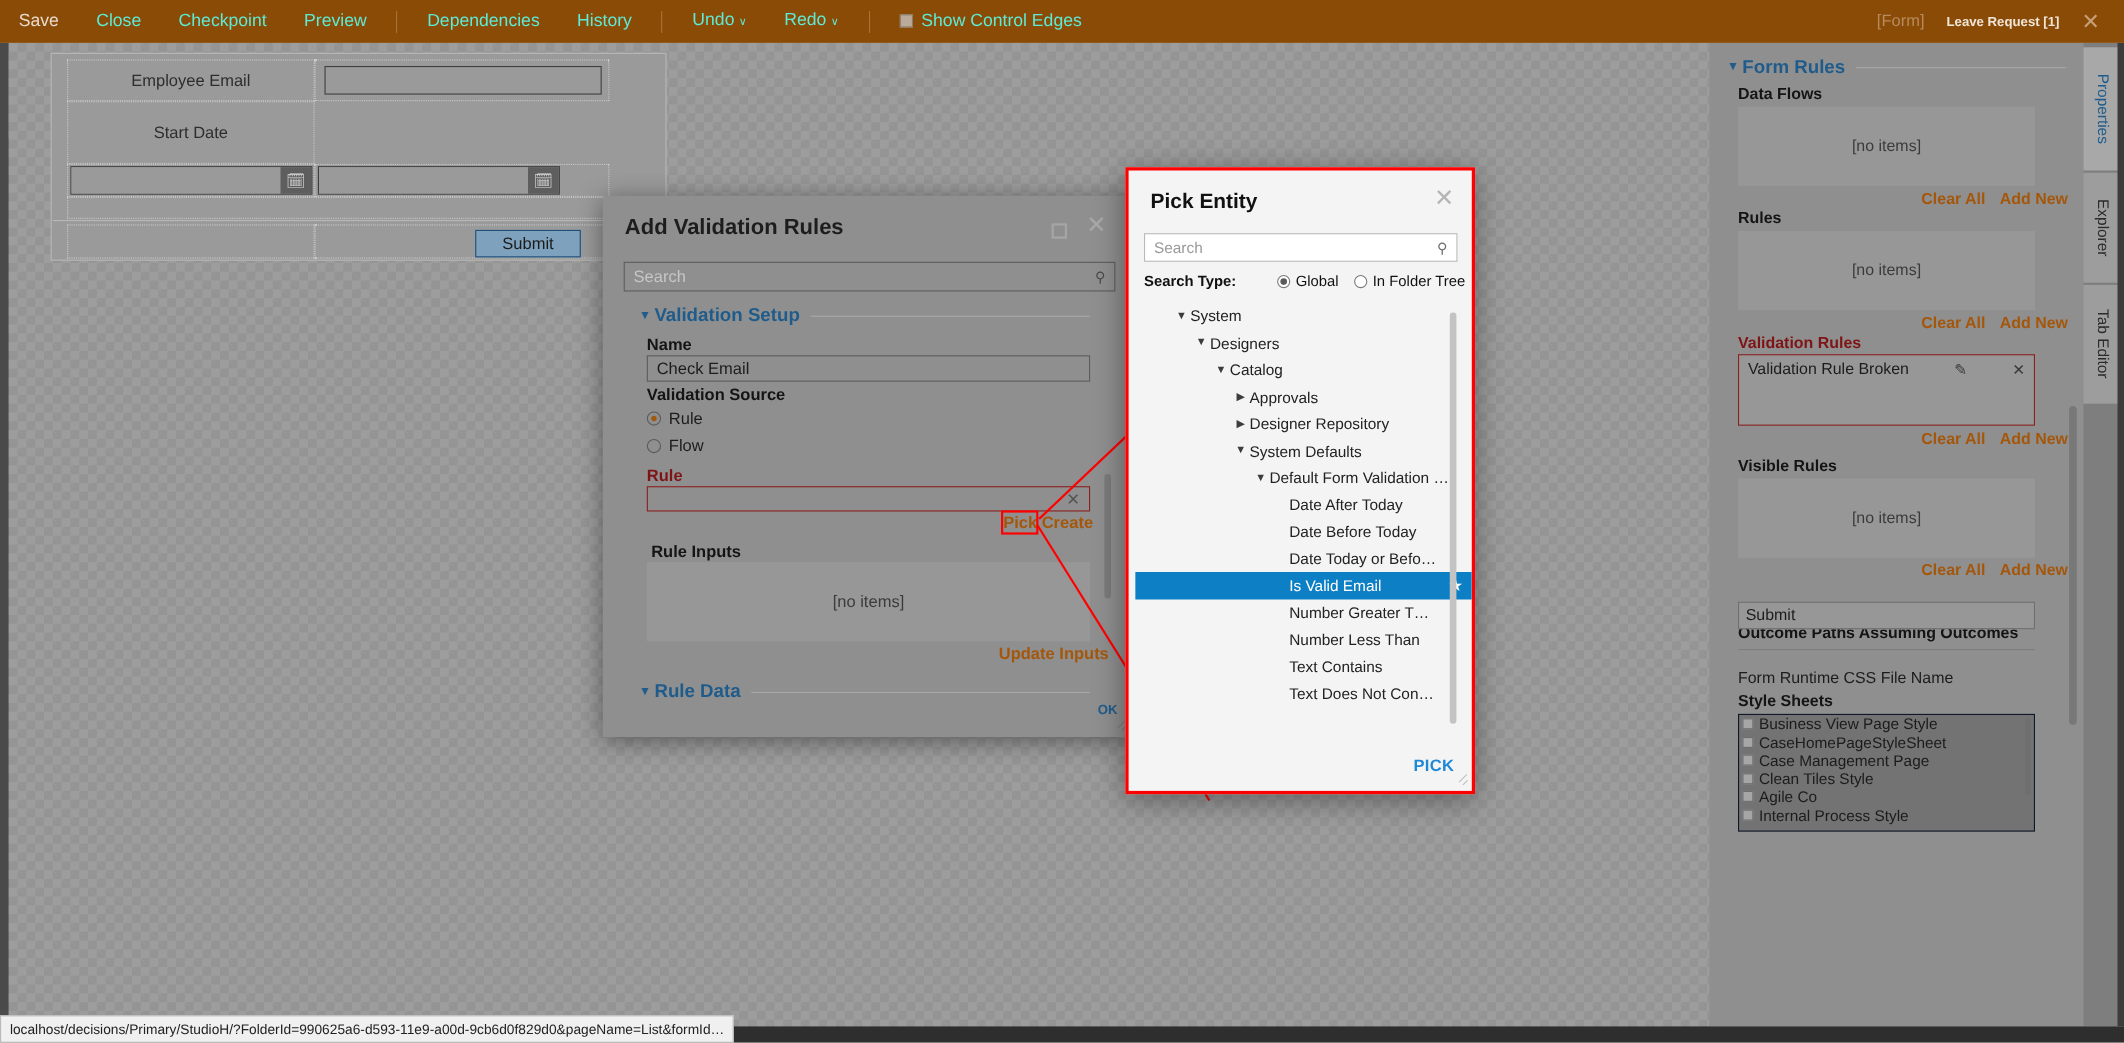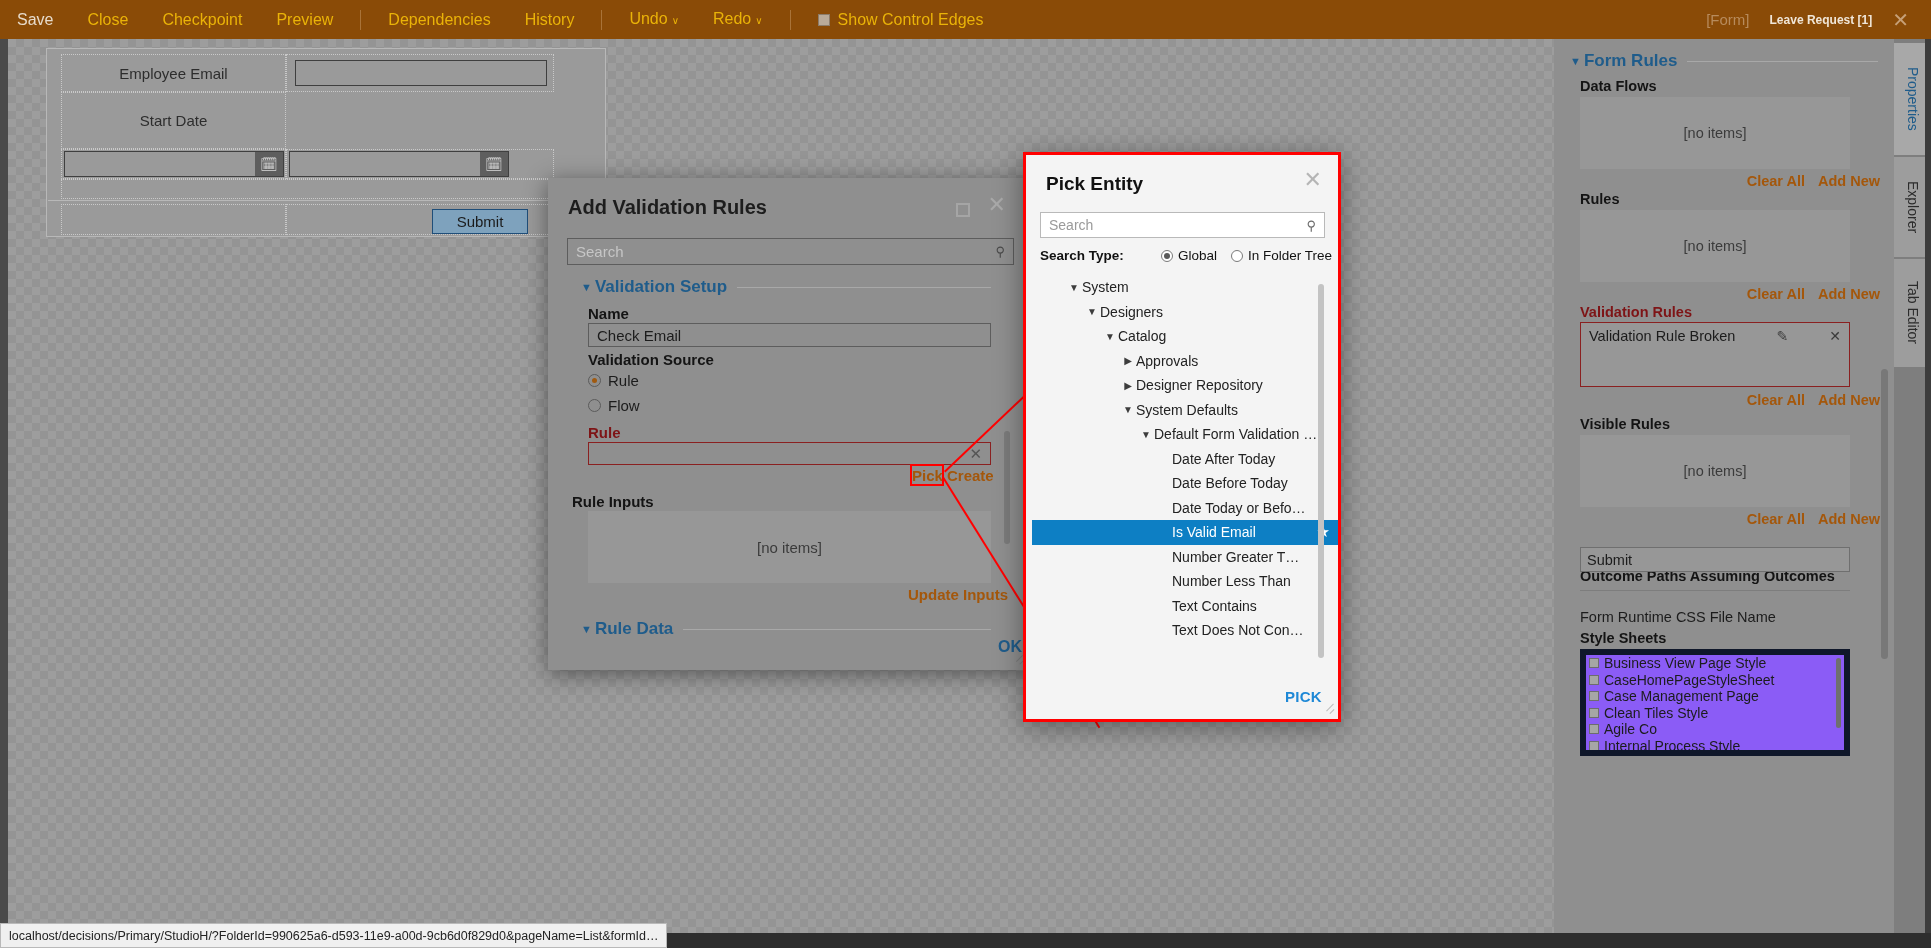--- a/index.html
+++ b/index.html
@@ -4,21 +4,21 @@
 <style>
   * { box-sizing: border-box; margin:0; padding:0; }
   html,body{ width:1931px; height:948px; overflow:hidden; background:#fff;
     font-family:"Liberation Sans", sans-serif; }
 
   #app { position:relative; width:1931px; height:948px; background:#f2f2f2; }
 
   
   .toolbar{ position:absolute; left:0; top:0; width:1931px; height:39px;
     background:#8a4b07; display:flex; align-items:center; z-index:60; }
-  .tb-item{ color:#eab308; font-size:16px; padding:0 17px; line-height:39px;
+  .tb-item{ color:#5eead4; font-size:16px; padding:0 17px; line-height:39px;
     white-space:nowrap; cursor:pointer; }
   .tb-item.bright{ color:#e8dccc; }
   .tb-sep{ width:1px; height:20px; background:#a97338; margin:0 10px; }
   .tb-caret{ font-size:10px; margin-left:4px; }
   .tb-spacer{ flex:1 1 auto; }
   .tb-right{ display:flex; align-items:center; padding-right:8px; }
   .tb-form{ color:#b78b5c; font-size:15px; padding:0 12px; }
   .tb-title{ color:#f0e6d8; font-size:12px; font-weight:bold; padding:0 8px; }
   .tb-close{ color:#c6a078; font-size:20px; padding:0 14px 0 12px; cursor:pointer; }
   .sq-icon{ display:inline-block; width:12px; height:12px; background:#b9aa99;
@@ -89,21 +89,21 @@
     color:#1c1c1c; }
   .radio{ width:13px; height:13px; border:1.5px solid #5b5b5b; border-radius:50%;
     margin-right:7px; position:relative; background:transparent; }
   .radio.on::after{ content:""; position:absolute; left:2.5px; top:2.5px;
     width:5px; height:5px; border-radius:50%; background:#a05a10; }
   .clear-x{ margin-left:auto; color:#555; font-size:15px; cursor:pointer; }
   .link-orange{ position:absolute; color:#a4570b; font-size:15px; font-weight:bold;
     cursor:pointer; }
   .listbox{ position:absolute; background:#979797; display:flex;
     align-items:center; justify-content:center; color:#3b3b3b; font-size:15px; }
-  .link-blue{ position:absolute; color:#1f5c8b; font-size:16px; font-weight:bold;
+  .link-blue{ position:absolute; color:#1f5c8b; font-size:12px; font-weight:bold;
     cursor:pointer; }
   .avr-scroll{ position:absolute; right:18px; top:253px; width:6px; height:113px;
     background:#7b7b7b; border-radius:3px; }
   .avr-grip{ position:absolute; right:4px; bottom:3px; width:9px; height:9px; }
   .avr-grip::before,.avr-grip::after{ content:""; position:absolute;
     background:#7d7d7d; height:1px; width:9px; transform:rotate(-45deg); }
   .avr-grip::after{ top:4px; width:5px; left:4px; }
 
   
   .pick-highlight{ position:absolute; left:902px; top:425px; width:34px; height:22px;
@@ -167,21 +167,21 @@
     font-size:14.5px; color:#1c1c1c; }
   .rp-rowitem .ic{ margin-left:auto; color:#3a3a3a; font-size:14px;
     cursor:pointer; padding-left:9px; }
   .rp-links{ position:absolute; right:14px; display:flex; gap:13px;
     color:#a4570b; font-size:14.5px; font-weight:bold; cursor:pointer; }
   .rp-field{ position:absolute; background:#979797; border:1px solid #6f6f6f;
     font-size:14.5px; color:#1c1c1c; display:flex; align-items:center;
     padding:0 6px; }
   .rp-underline{ position:absolute; height:1px; background:#7d7d7d; }
   .rp-plain{ position:absolute; font-size:14.5px; color:#1c1c1c; }
-  .rp-cklist{ position:absolute; background:#8b5cf6; border:6px solid #0f172a;
+  .rp-cklist{ position:absolute; background:#737373; border:1px solid #0f172a;
     overflow:hidden; }
   .ckrow{ display:flex; align-items:center; height:16.5px; font-size:14px;
     color:#1c1c1c; padding-left:3px; }
   .ckbox{ width:10px; height:10px; border:1px solid #6d6d6d; background:#a6a6a6;
     margin-right:5px; flex:none; }
   .ck-inner-scroll{ position:absolute; right:3px; top:3px; width:5px; height:70px;
     background:#6f6f6f; border-radius:3px; }
   .rp-scroll{ position:absolute; right:6px; top:330px; width:7px; height:290px;
     background:#787878; border-radius:4px; }
 
@@ -302,21 +302,21 @@
         </div>
 
         <div class="lbl red" style="left:40px; top:246px;">Rule</div>
         <div class="txtbox redline" style="left:40px; top:264px; width:403px; height:23px;">
           <span></span>
           <span class="clear-x">✕</span>
         </div>
         <div class="link-orange" style="left:364px; top:289px;">Pick</div>
         <div class="link-orange" style="left:399px; top:289px;">Create</div>
 
-        <div class="lbl" style="left:24px; top:315px;">Rule Inputs</div>
+        <div class="lbl" style="left:44px; top:315px;">Rule Inputs</div>
         <div class="listbox" style="left:40px; top:333px; width:403px; height:72px;">[no items]</div>
         <div class="link-orange" style="left:360px; top:408px;">Update Inputs</div>
 
         <div class="sect-head" style="left:33px; top:441px; width:410px;">
           <span class="tri">▼</span>
           <span>Rule Data</span>
           <span class="sect-rule"></span>
         </div>
 
         <div class="link-blue" style="left:450px; top:460px;">OK</div>

